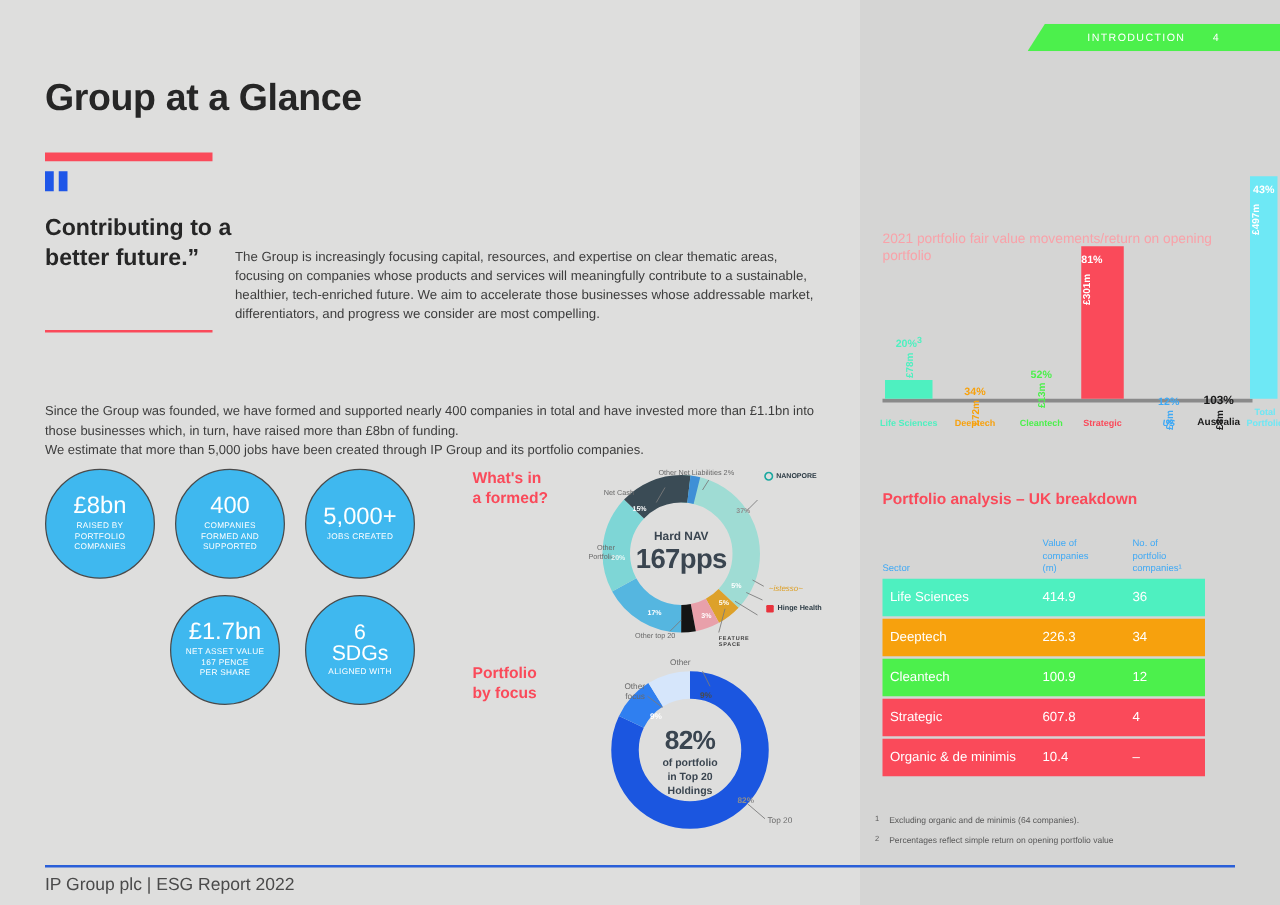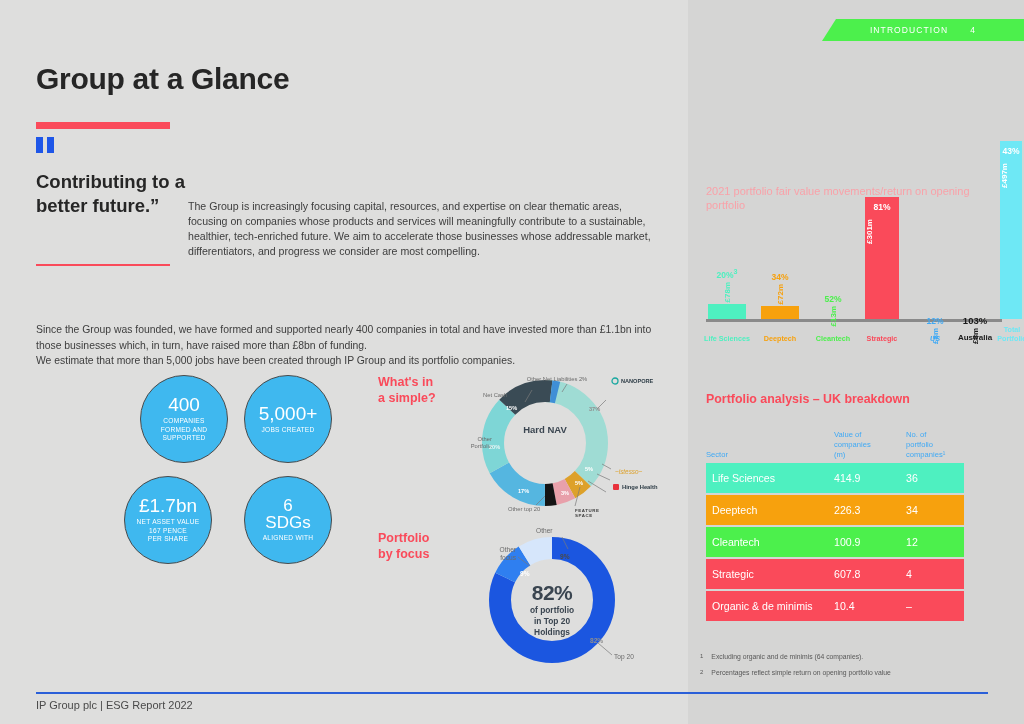--- a/index.html
+++ b/index.html
@@ -70,21 +70,21 @@
   .circles{position:absolute;left:36px;top:375px;width:330px;height:190px;}
   .circ{
     position:absolute;width:88px;height:88px;border-radius:50%;
     background:#3fb8ef;border:1.6px solid #4a4a4a;
     display:flex;flex-direction:column;align-items:center;justify-content:center;
     text-align:center;color:#fff;box-sizing:border-box;
   }
   .circ .big{font-size:19px;line-height:1;margin-bottom:3px;}
   .circ .sml{font-size:6.6px;line-height:1.32;letter-spacing:.25px;}
   .c0{left:0;top:0;} .c1{left:104px;top:0;} .c2{left:208px;top:0;}
-  .c3{left:0;top:101px;} .c4{left:88px;top:101px;} .c5{left:208px;top:101px;}
+  .c3{left:0;top:101px;} .c4{left:100px;top:101px;} .c5{left:208px;top:101px;}
 
   
   .donut-label{
     position:absolute;font-size:12.5px;font-weight:bold;color:#fa4a5a;line-height:1.3;
   }
   .dl1{left:378px;top:374px;}
   .dl2{left:378px;top:530px;}
 
   .donut-wrap{position:absolute;}
   .dw1{left:470px;top:368px;width:190px;height:150px;}
@@ -126,21 +126,21 @@
   .td-sector{width:128px;padding-left:6px;box-sizing:border-box;}
   .td-val{width:72px;}
   .td-num{width:58px;}
   .trow.total{font-weight:bold;}
 
   .fn{position:absolute;left:700px;font-size:6.8px;color:#585858;display:flex;gap:8px;}
   .fn sup{font-size:6px;}
 
   
   .footer-rule{position:absolute;left:36px;top:692px;width:952px;height:1.6px;background:#2a5fd8;}
-  .footer-txt{position:absolute;left:36px;top:699px;font-size:11px;color:#4a4a4a;}
+  .footer-txt{position:absolute;left:36px;top:699px;font-size:14px;color:#4a4a4a;}
   .left-edge{position:absolute;left:0;top:0;width:14px;height:724px;background:#dededd;}
 </style>
 </head>
 <body>
 
 <div class="page">
 
   <div class="left-edge"></div>
   <div class="right-panel"></div>
 
@@ -156,20 +156,26 @@
   <div class="quote-mark"><i></i><i></i></div>
   <div class="quote-head">Contributing to a better future.”</div>
   <div class="redline"></div>
 
   <div class="body-p">The Group is increasingly focusing capital, resources, and expertise on clear thematic areas, focusing on companies whose products and services will meaningfully contribute to a sustainable, healthier, tech-enriched future. We aim to accelerate those businesses whose addressable market, differentiators, and progress we consider are most compelling.</div>
 
   <div class="sub-p" style="white-space:pre-line">Since the Group was founded, we have formed and supported nearly 400 companies in total and have invested more than £1.1bn into those businesses which, in turn, have raised more than £8bn of funding.
 We estimate that more than 5,000 jobs have been created through IP Group and its portfolio companies.</div>
 
   <div class="circles">
+    <div class="circ c0">
+      <div class="big">£8bn</div>
+      <div class="sml" style="white-space:pre-line">RAISED BY
+PORTFOLIO
+COMPANIES</div>
+    </div>
     <div class="circ c1">
       <div class="big">400</div>
       <div class="sml" style="white-space:pre-line">COMPANIES
 FORMED AND
 SUPPORTED</div>
     </div>
     <div class="circ c2">
       <div class="big">5,000+</div>
       <div class="sml" style="white-space:pre-line">JOBS CREATED</div>
     </div>
@@ -180,21 +186,21 @@
 PER SHARE</div>
     </div>
     <div class="circ c5">
       <div class="big" style="white-space:pre-line;font-size:17px">6
 SDGs</div>
       <div class="sml" style="white-space:pre-line">ALIGNED WITH</div>
     </div>
   </div>
 
   <div class="donut-label dl1" style="white-space:pre-line">What's in
-a simple?</div>
+a formed?</div>
   <div class="donut-wrap dw1">
     <svg width="190" height="150" viewBox="0 0 190 150">
       <g transform="translate(75,75)">
         <circle r="52" fill="none" stroke="#9fdcd4" stroke-width="22" stroke-dasharray="120.8 206.0" stroke-dashoffset="0" transform="rotate(-90)"></circle>
         <circle r="52" fill="none" stroke="#dda12a" stroke-width="22" stroke-dasharray="16.3 310.5" stroke-dashoffset="-120.8" transform="rotate(-90)"></circle>
         <circle r="52" fill="none" stroke="#e8a0aa" stroke-width="22" stroke-dasharray="16.3 310.5" stroke-dashoffset="-137.1" transform="rotate(-90)"></circle>
         <circle r="52" fill="none" stroke="#141414" stroke-width="22" stroke-dasharray="9.8 317.0" stroke-dashoffset="-153.4" transform="rotate(-90)"></circle>
         <circle r="52" fill="none" stroke="#55b6e0" stroke-width="22" stroke-dasharray="55.5 271.3" stroke-dashoffset="-163.2" transform="rotate(-90)"></circle>
         <circle r="52" fill="none" stroke="#7ed6d6" stroke-width="22" stroke-dasharray="65.3 261.5" stroke-dashoffset="-218.7" transform="rotate(-90)"></circle>
         <circle r="52" fill="none" stroke="#3a4b55" stroke-width="22" stroke-dasharray="49.0 277.8" stroke-dashoffset="-284.0" transform="rotate(-90)"></circle>
@@ -204,20 +210,21 @@
       <line x1="62" y1="22" x2="55" y2="34" stroke="#7a7a7a" stroke-width="0.7"></line>
       <line x1="136" y1="32" x2="127" y2="41" stroke="#7a7a7a" stroke-width="0.7"></line>
       <line x1="141" y1="101" x2="132" y2="96" stroke="#7a7a7a" stroke-width="0.7"></line>
       <line x1="140" y1="112" x2="127" y2="106" stroke="#7a7a7a" stroke-width="0.7"></line>
       <line x1="136" y1="124" x2="118" y2="113" stroke="#7a7a7a" stroke-width="0.7"></line>
       <line x1="105" y1="138" x2="110" y2="119" stroke="#7a7a7a" stroke-width="0.7"></line>
       <line x1="66" y1="137" x2="75" y2="128" stroke="#7a7a7a" stroke-width="0.7"></line>
     </svg>
     <div class="donut-center" style="top:56px;">
       <div style="width:150px" class="dc-small">Hard NAV</div>
+      <div style="width:150px" class="dc-big">167pps</div>
     </div>
     <div class="tiny" style="left:27px;top:8px;width:120px;text-align:center;">Other Net Liabilities  2%</div>
     <div class="tiny" style="left:13px;top:24px;">Net Cash</div>
     <div class="tiny" style="left:-22px;top:68px;width:44px;text-align:right;white-space:pre-line">Other
 Portfolio</div>
     <div class="tiny" style="left:38px;top:138px;">Other top 20</div>
     <div class="tiny-w" style="left:36px;top:37px;">15%</div>
     <div class="tiny-w" style="left:19px;top:76px;color:#e6f6f5;">20%</div>
     <div class="tiny-w" style="left:48px;top:120px;">17%</div>
     <div class="tiny-w" style="left:91px;top:122px;">3%</div>
@@ -277,34 +284,34 @@
   <div class="chart">
     <div class="axis"></div>
 
     <div class="bar-col" style="left:2px;width:38px;height:51px;">
       <div class="bar-pct" style="color:#4ef0c0;"><span>20%</span><sup>3</sup></div>
       <div class="bar-val" style="color:#4ef0c0;">£78m</div>
       <div class="bar-rect" style="background:#4ef0c0;flex:1;"></div>
     </div>
 
     <div class="bar-col" style="left:55px;width:38px;height:47px;">
-      <div class="bar-pct" style="color:#f7a10d;">34%</div>
+      <div class="bar-pct" style="color:#f7a10d;margin-top:36px;">34%</div>
       <div class="bar-val" style="color:#f7a10d;">£72m</div>
       <div class="bar-rect" style="background:#f7a10d;flex:1;"></div>
     </div>
 
     <div class="bar-col" style="left:108px;width:38px;height:25px;">
       <div class="bar-pct" style="color:#4cf04c;">52%</div>
       <div class="bar-val" style="color:#4cf04c;">£13m</div>
       <div class="bar-rect" style="background:#4cf04c;flex:1;"></div>
     </div>
 
     <div class="bar-col" style="left:159px;width:34px;height:122px;">
       <div class="bar-rect" style="background:#fa4a5a;flex:1;position:relative;">
-        <div class="bar-pct" style="color:#fff;position:absolute;top:5px;left:0;width:100%;text-align:center;">81%</div>
+        <div class="bar-pct" style="color:#fff;position:absolute;top:5px;left:0;width:100%;">81%</div>
         <div class="bar-val" style="color:#fff;position:absolute;top:22px;left:0;width:100%;text-align:center;display:flex;justify-content:center;">£301m</div>
       </div>
     </div>
 
     <div class="bar-col" style="left:212px;width:34px;height:3px;">
       <div class="bar-pct" style="color:#3fa9f5;">12%</div>
       <div class="bar-val" style="color:#3fa9f5;">£8m</div>
       <div class="bar-rect" style="background:#3fa9f5;flex:1;"></div>
     </div>
 

